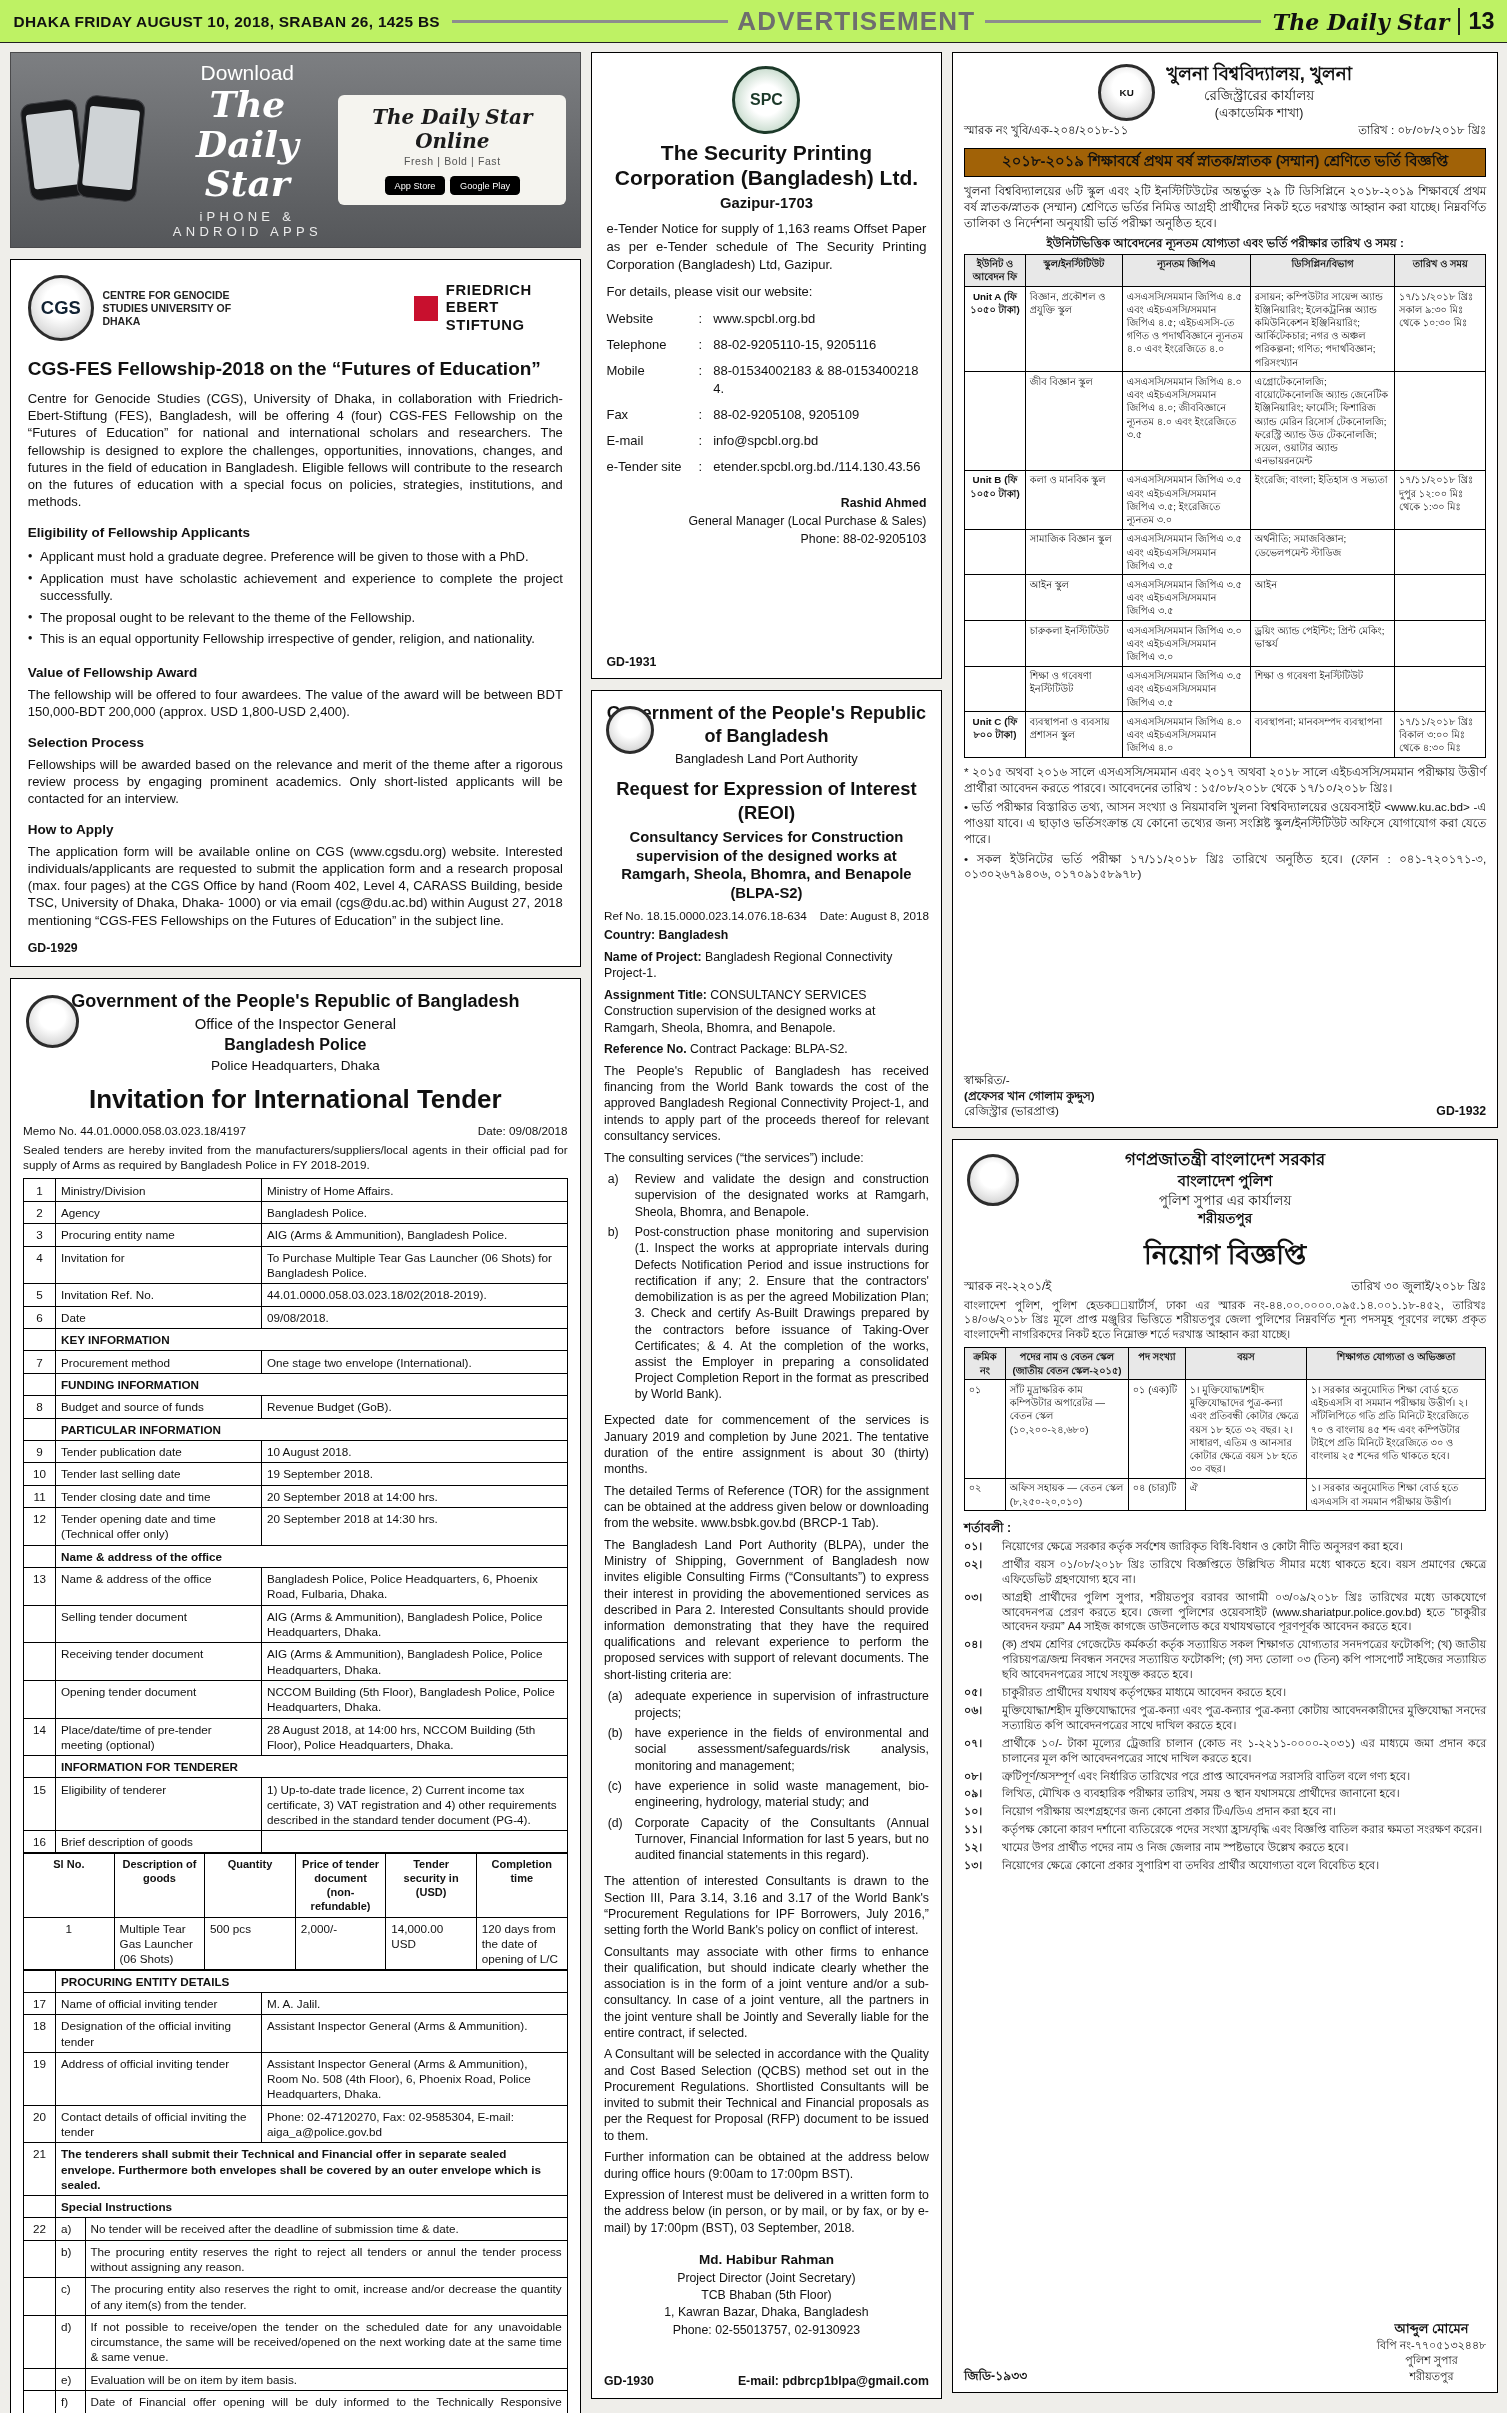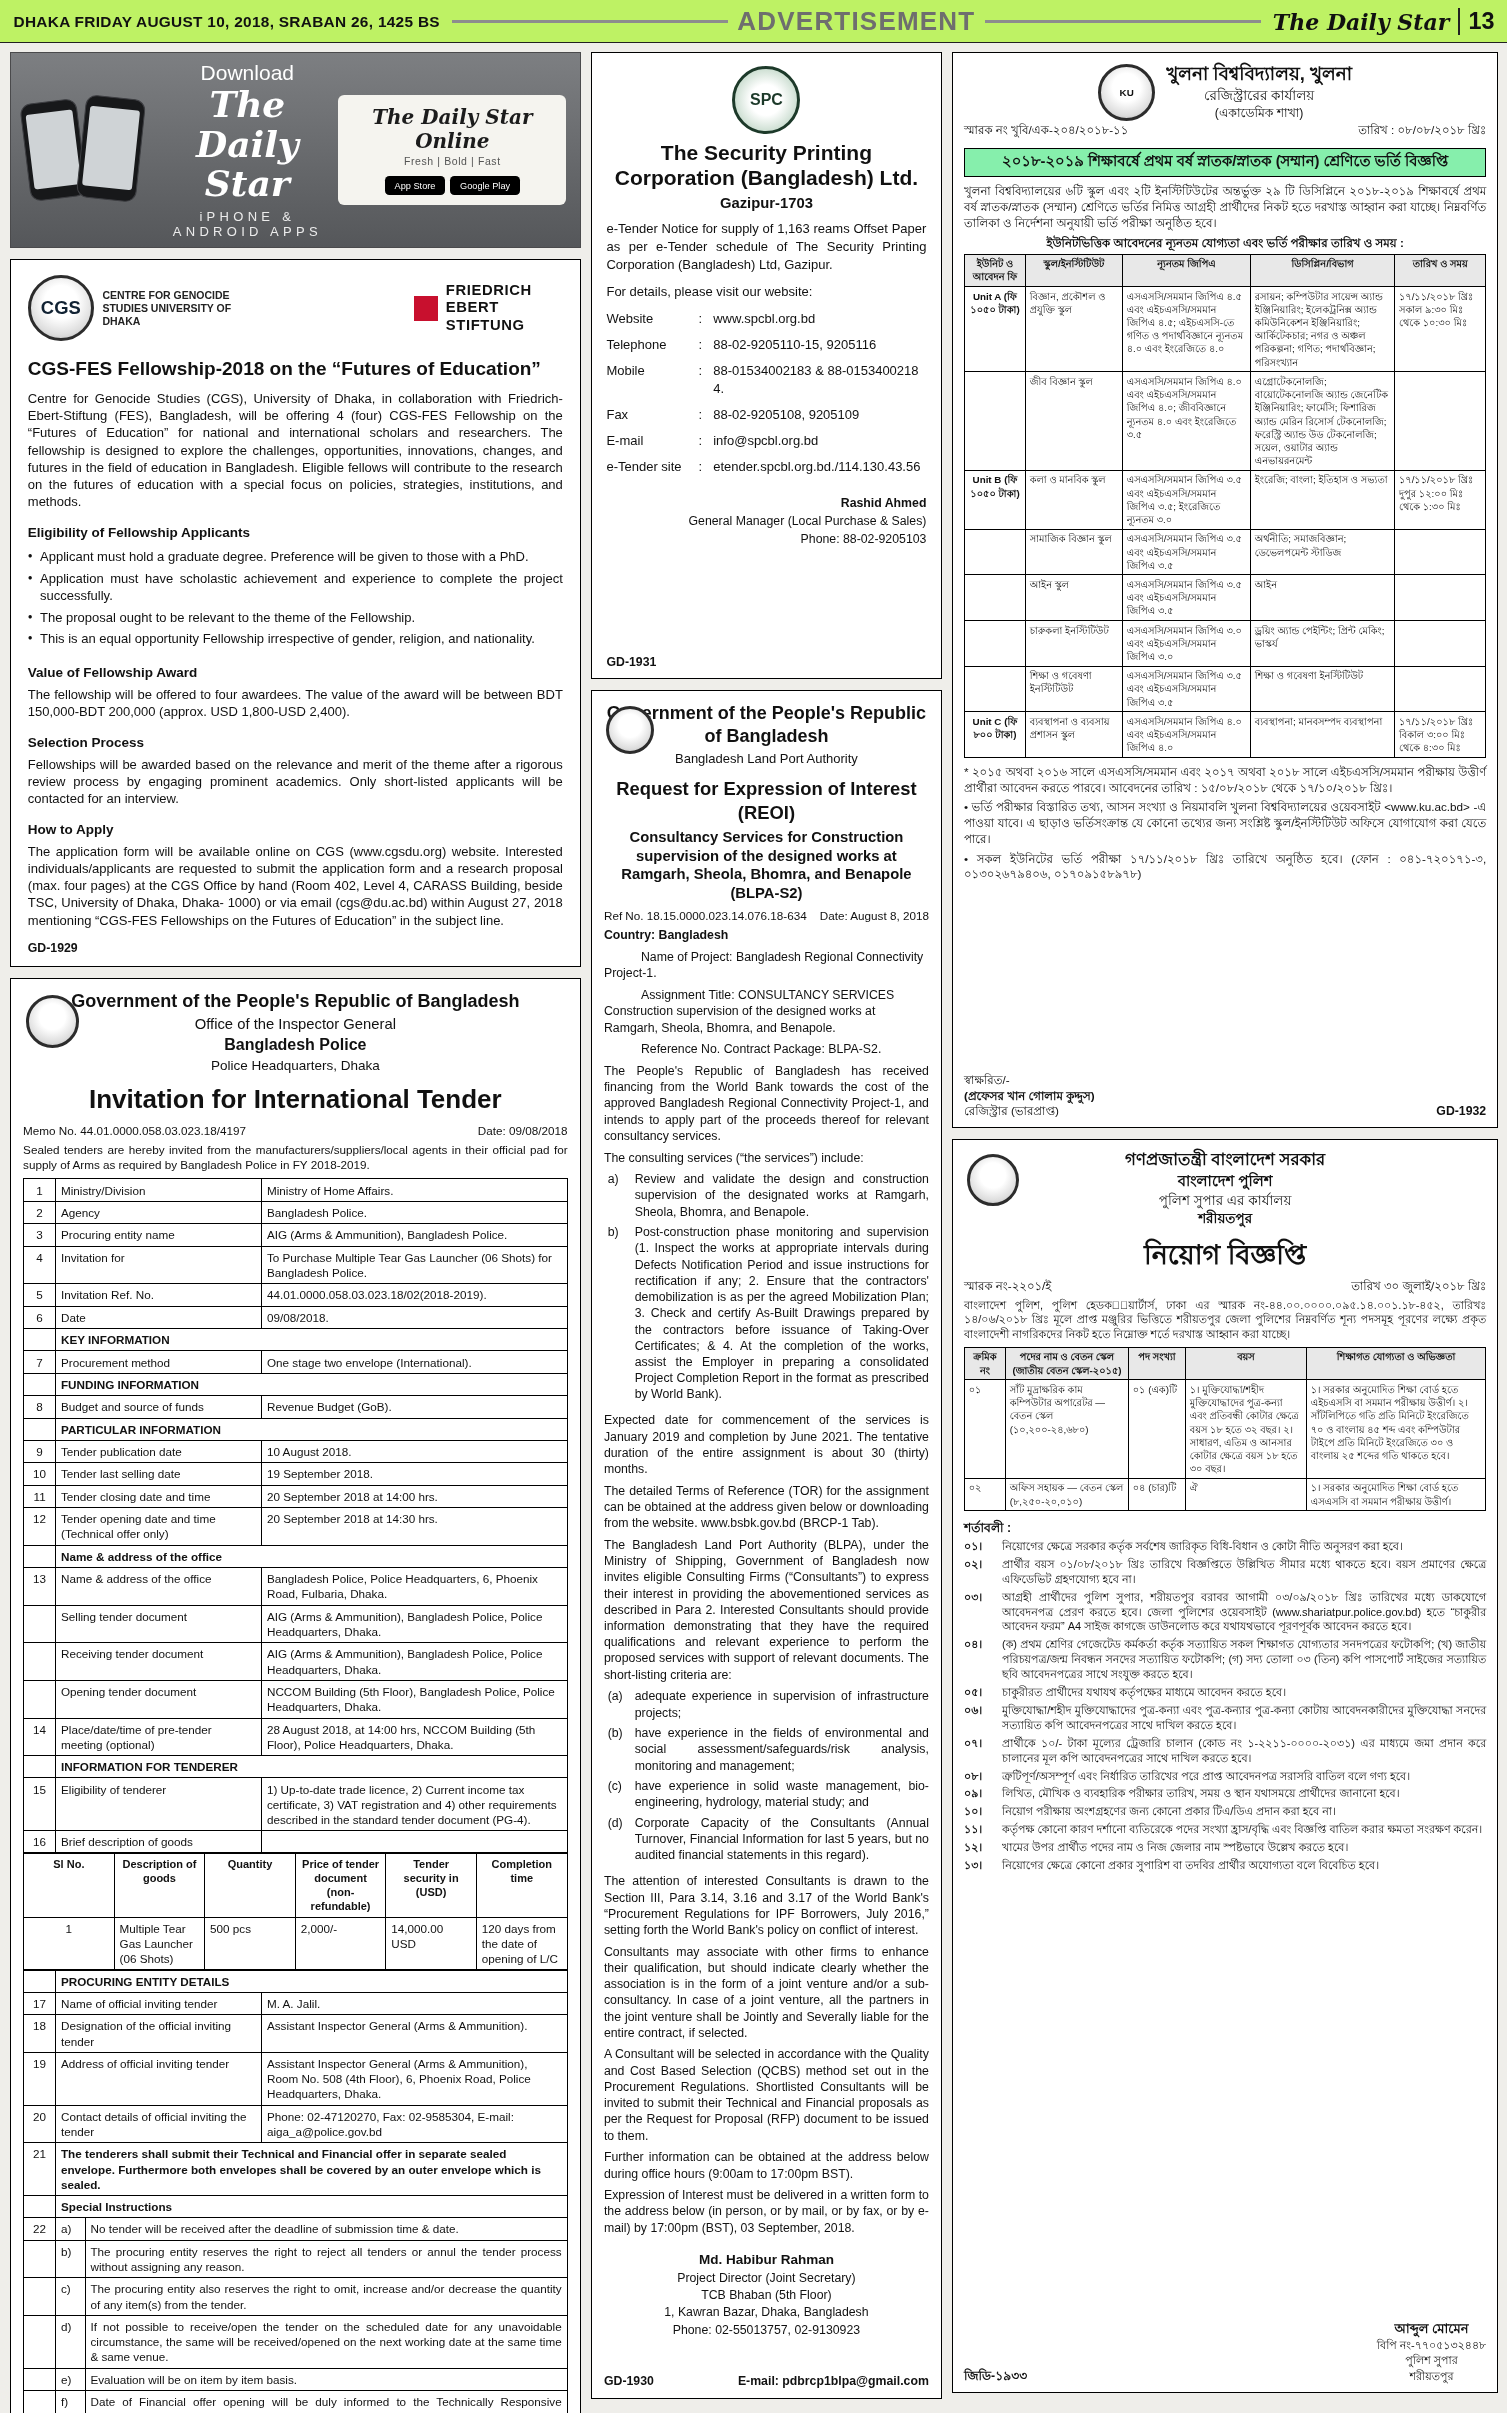--- a/index.html
+++ b/index.html
@@ -94,36 +94,36 @@
   .contact-row .cv { word-break:break-all; }
   .spc-sig { text-align:right; margin-top:11px; font-size:12.3px; line-height:1.45; }
 
   
   .reoi { min-height:1709px; padding:11px 12.3px 8.6px; font-size:12.3px; line-height:1.32; }
   .reoi .gov-head .seal { width:48px; height:48px; }
   .reoi-auth { font-size:13px; margin-top:1.2px; }
   .reoi-title { font-size:18.4px; font-weight:bold; text-align:center; margin:6.1px 0 2.5px; }
   .reoi-sub { font-size:14.8px; font-weight:bold; text-align:center; margin-bottom:6.1px; line-height:1.25; }
   .reoi p { margin-bottom:5.5px; }
-  .kv b { font-weight:normal;margin-left:37px; }
+  .kv b { font-weight:bold; }
   .letter-list { margin:0 0 5.5px 3.7px; }
   .letter-item { display:flex; gap:6.1px; margin-bottom:4.3px; }
   .letter-item .lk { flex:none; width:21px; }
   .reoi-sig { text-align:center; margin-top:9.8px; line-height:1.4; }
   .reoi-sig .sig-name { font-weight:bold; font-size:13.5px; }
 
   
   .ku { min-height:1076px; padding:9.8px 11px 7.4px; font-size:11.7px; line-height:1.35; }
   .ku-head { display:flex; align-items:center; justify-content:center; gap:11px; }
   .ku-head .seal { width:57px; height:57px; font-size:9.8px; }
   .ku-head-text { text-align:center; }
   .ku-uni { font-size:18.4px; font-weight:bold; }
   .ku-office { font-size:13.5px; }
   .ku-branch { font-size:12.3px; }
-  .ku-title { text-align:center; font-size:14.8px; font-weight:bold; background:#86efac; border:1.2px solid #000; padding:3.7px; margin:6.1px 0; }
+  .ku-title { text-align:center; font-size:14.8px; font-weight:bold; background:#a16207; border:1.2px solid #000; padding:3.7px; margin:6.1px 0; }
   .ku-caption { font-weight:bold; margin:4.9px 0 2.5px; text-align:center; }
   table.ku-table { width:100%; border-collapse:collapse; table-layout:fixed; font-size:9.8px; }
   .ku-table th, .ku-table td { border:1.2px solid #000; padding:2.5px 3.7px; vertical-align:top; }
   .ku-table th { background:#e8e8e8; text-align:center; }
   .ku-c0 { width:61px; } .ku-c1 { width:97px; } .ku-c2 { width:128px; } .ku-c4 { width:91px; }
   .ku-unit { font-weight:bold; text-align:center; }
   .ku-notes { margin-top:6.1px; }
   .ku-notes li { list-style:none; margin-bottom:3.7px; text-align:justify; }
   .ku-foot { margin-top:auto; display:flex; justify-content:space-between; align-items:flex-end; padding-top:7.4px; }
   .ku-sig { line-height:1.35; }

